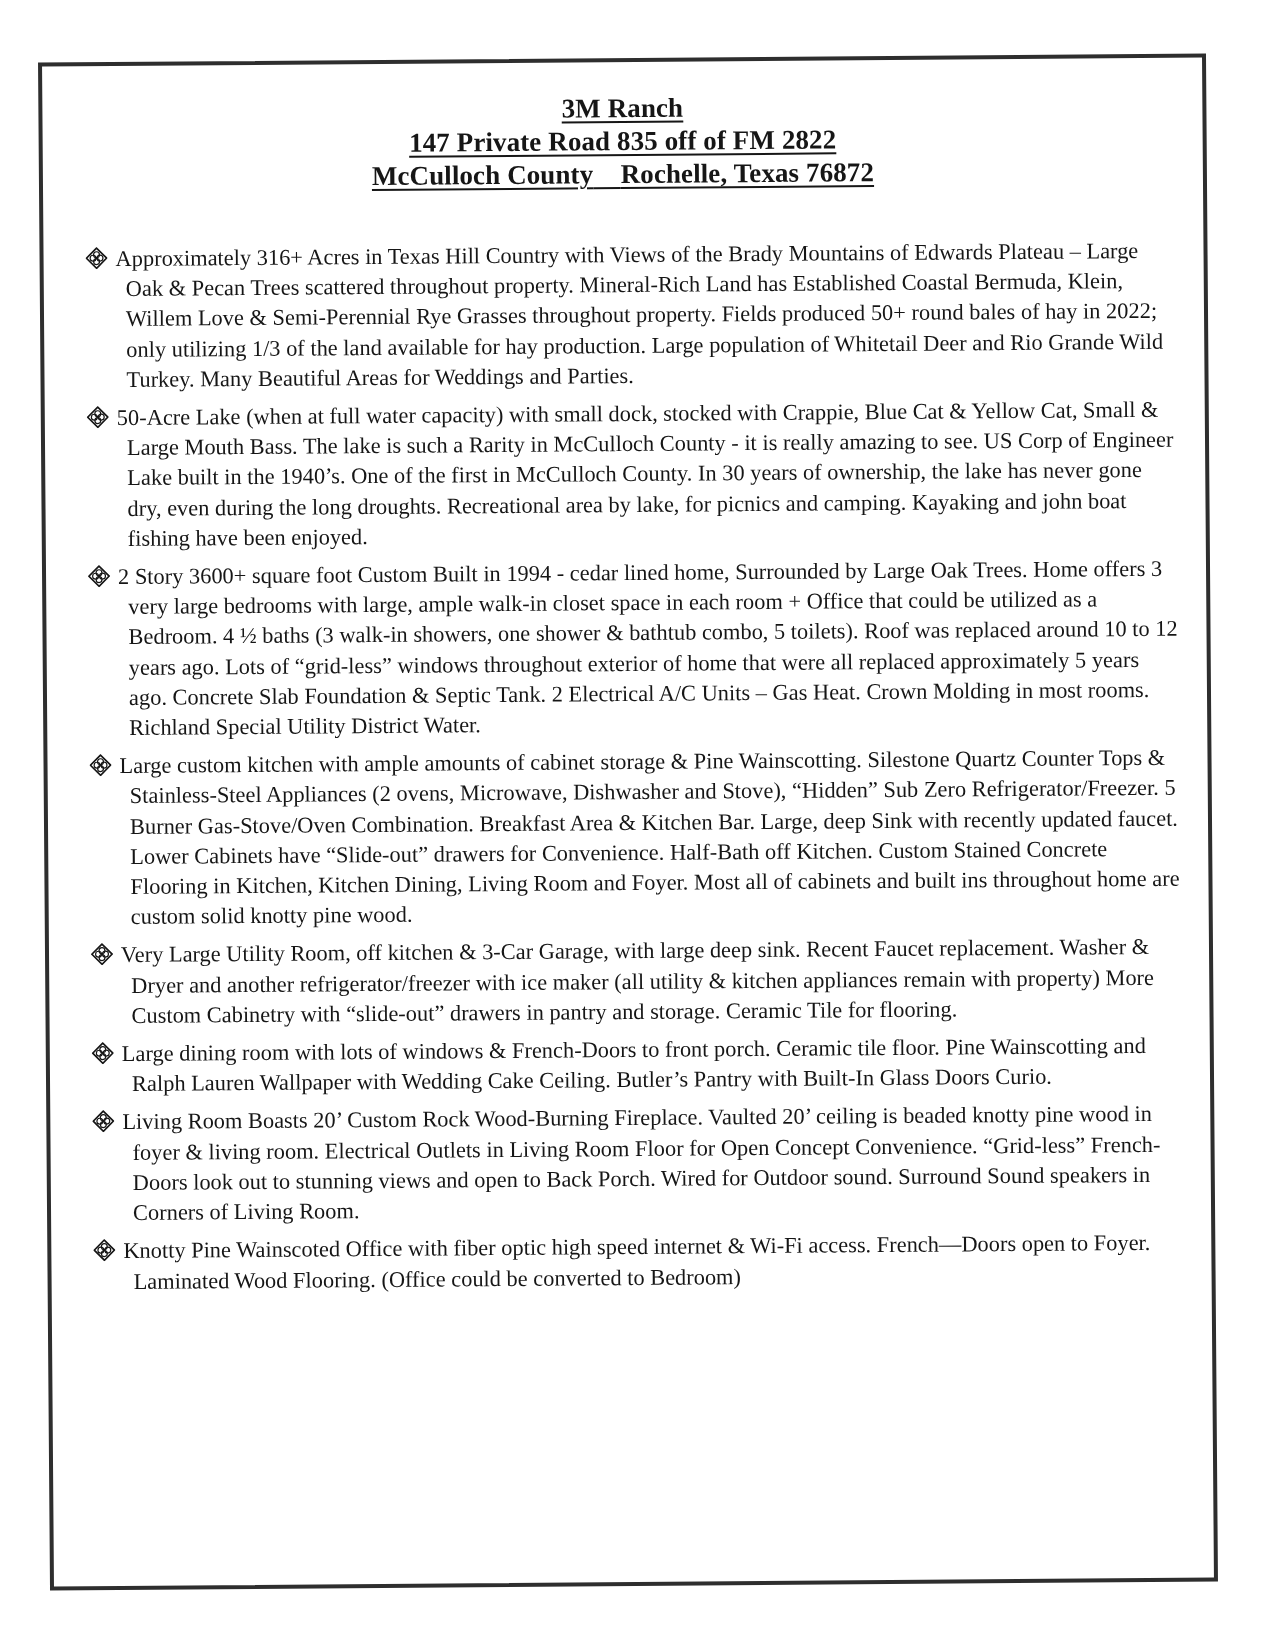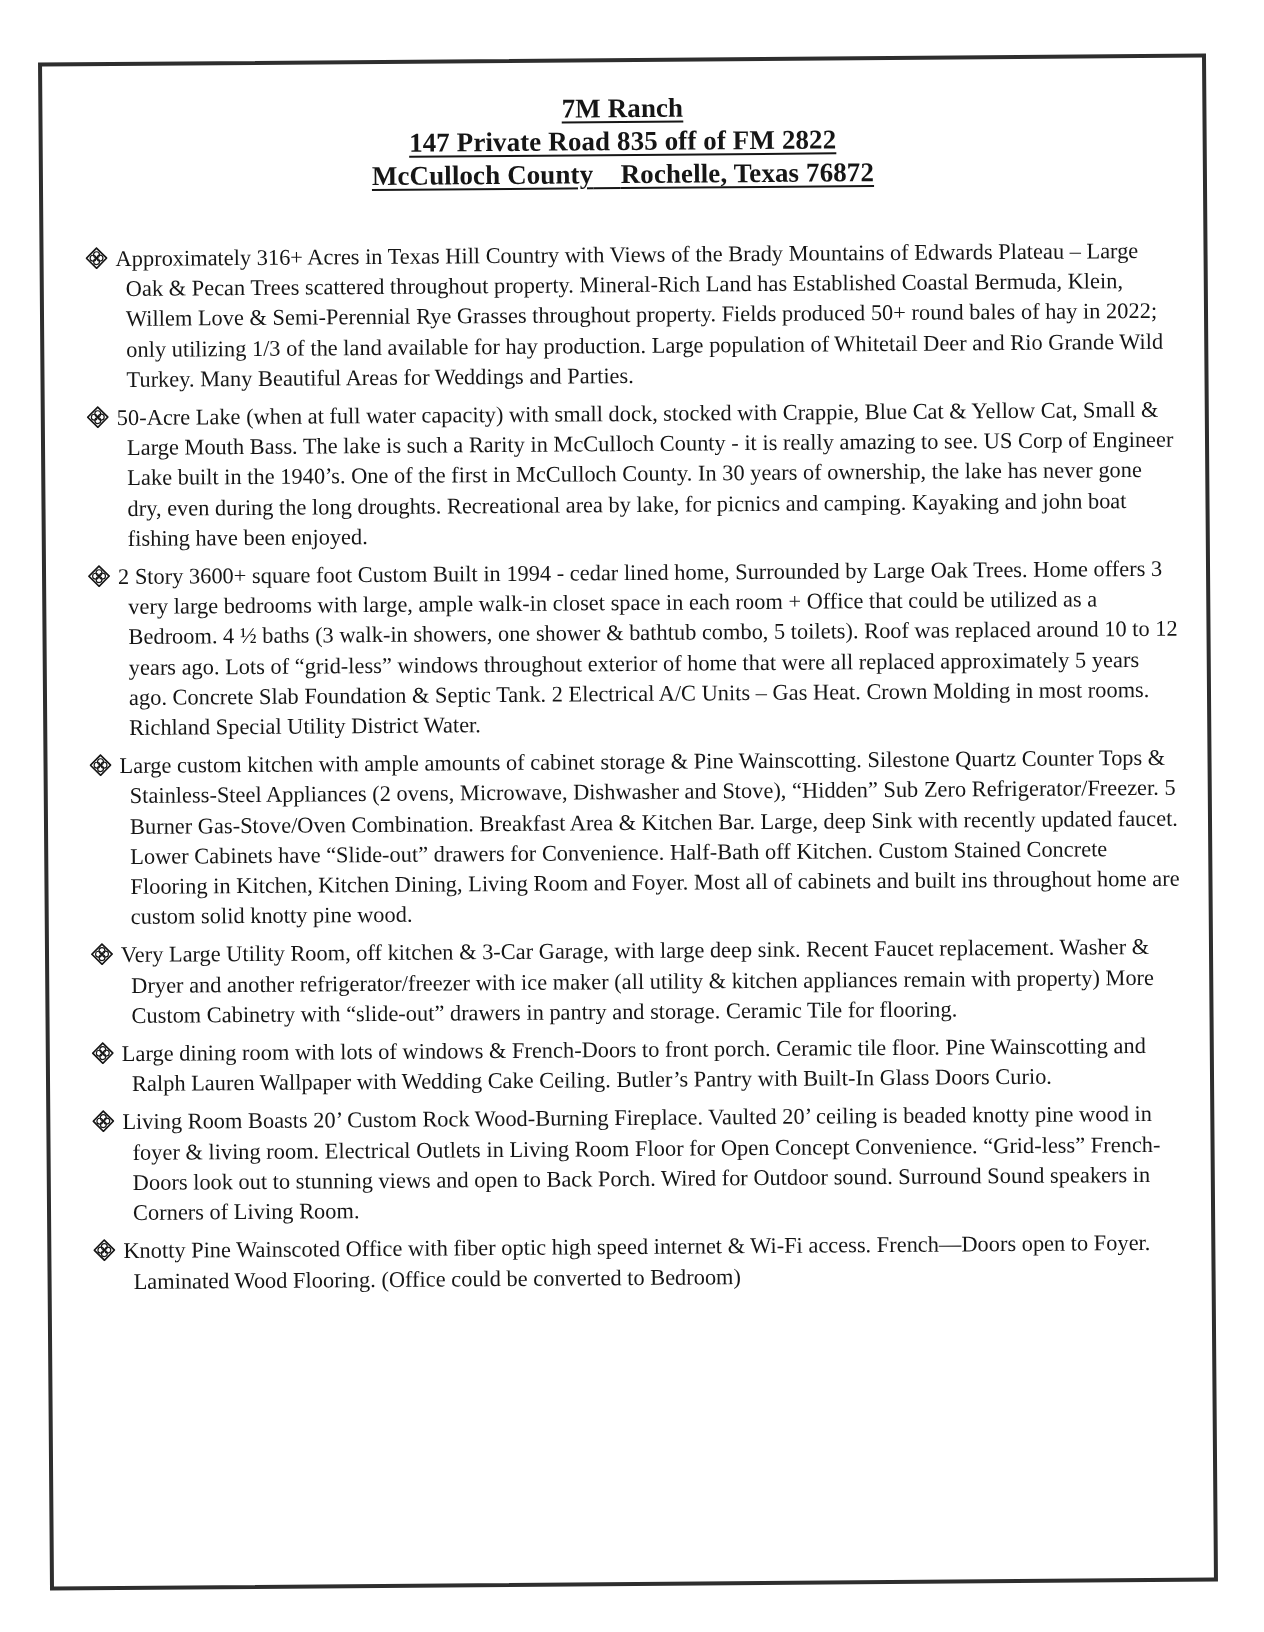--- a/index.html
+++ b/index.html
@@ -78,21 +78,21 @@
       text-indent: 0;
     }
   </style>
 </head>
 <body>
 
 <div class="frame">
 
   <div class="header">
     <div class="header-line">
-      <span>7M Ranch</span>
+      <span>3M Ranch</span>
     </div>
     <div class="header-line">
       <span>147 Private Road 835 off of FM 2822</span>
     </div>
     <div class="header-line">
       <span>McCulloch County</span><span>    </span><span>Rochelle, Texas 76872</span>
     </div>
   </div>
 
   <ul class="list">

